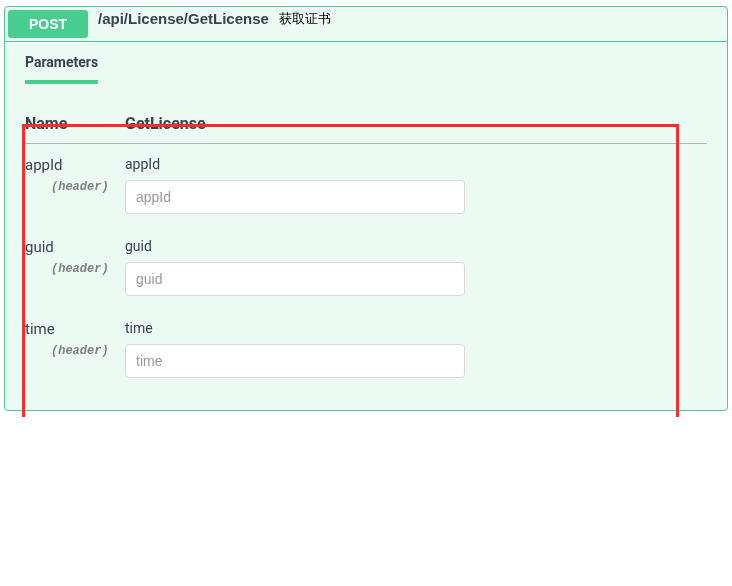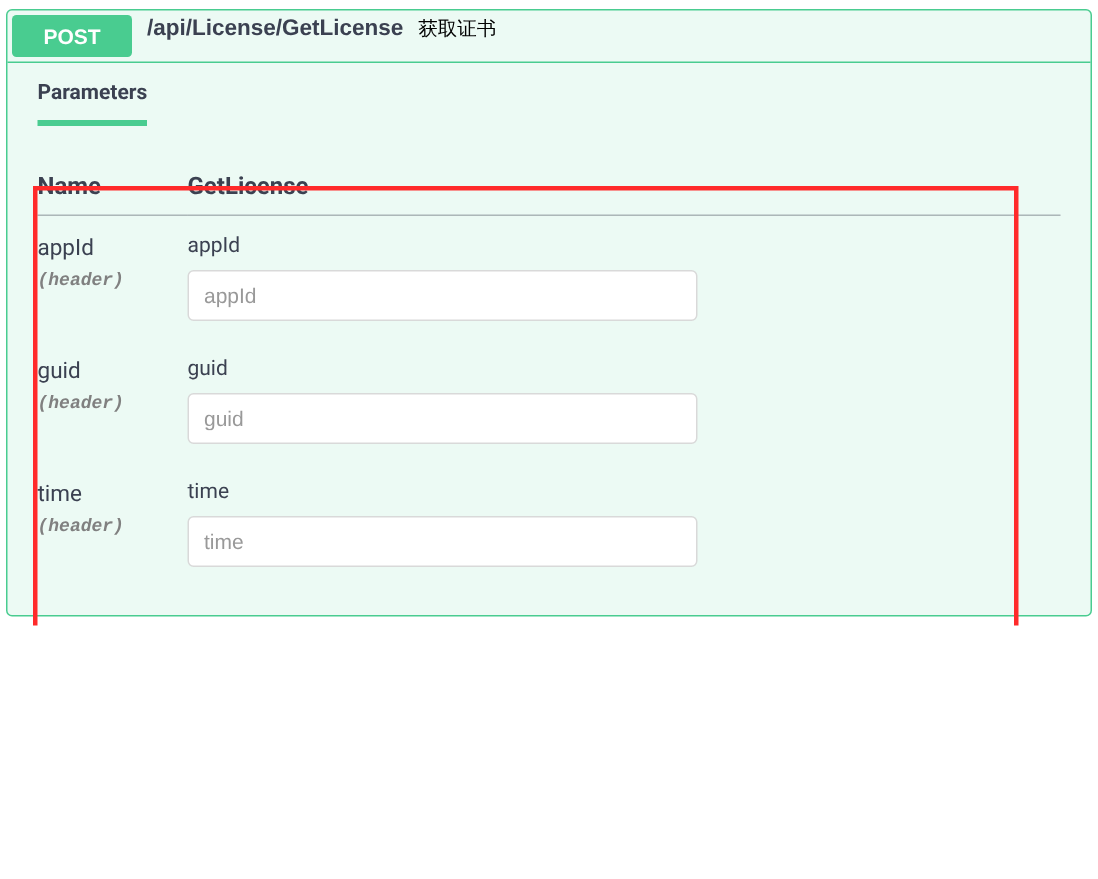--- a/index.html
+++ b/index.html
@@ -93,20 +93,21 @@
       font-weight: 400;
       color: #3b4151;
     }
     .param-in {
       font-family: "Courier New", monospace;
       font-style: italic;
       font-weight: 700;
       font-size: 12px;
       color: #808080;
       margin-top: 6px;
+      padding-left: 26px;
     }
     .param-desc {
       font-size: 14px;
       color: #3b4151;
       margin-bottom: 8px;
     }
     .param-input {
       width: 340px;
       max-width: 340px;
       padding: 8px 10px;

